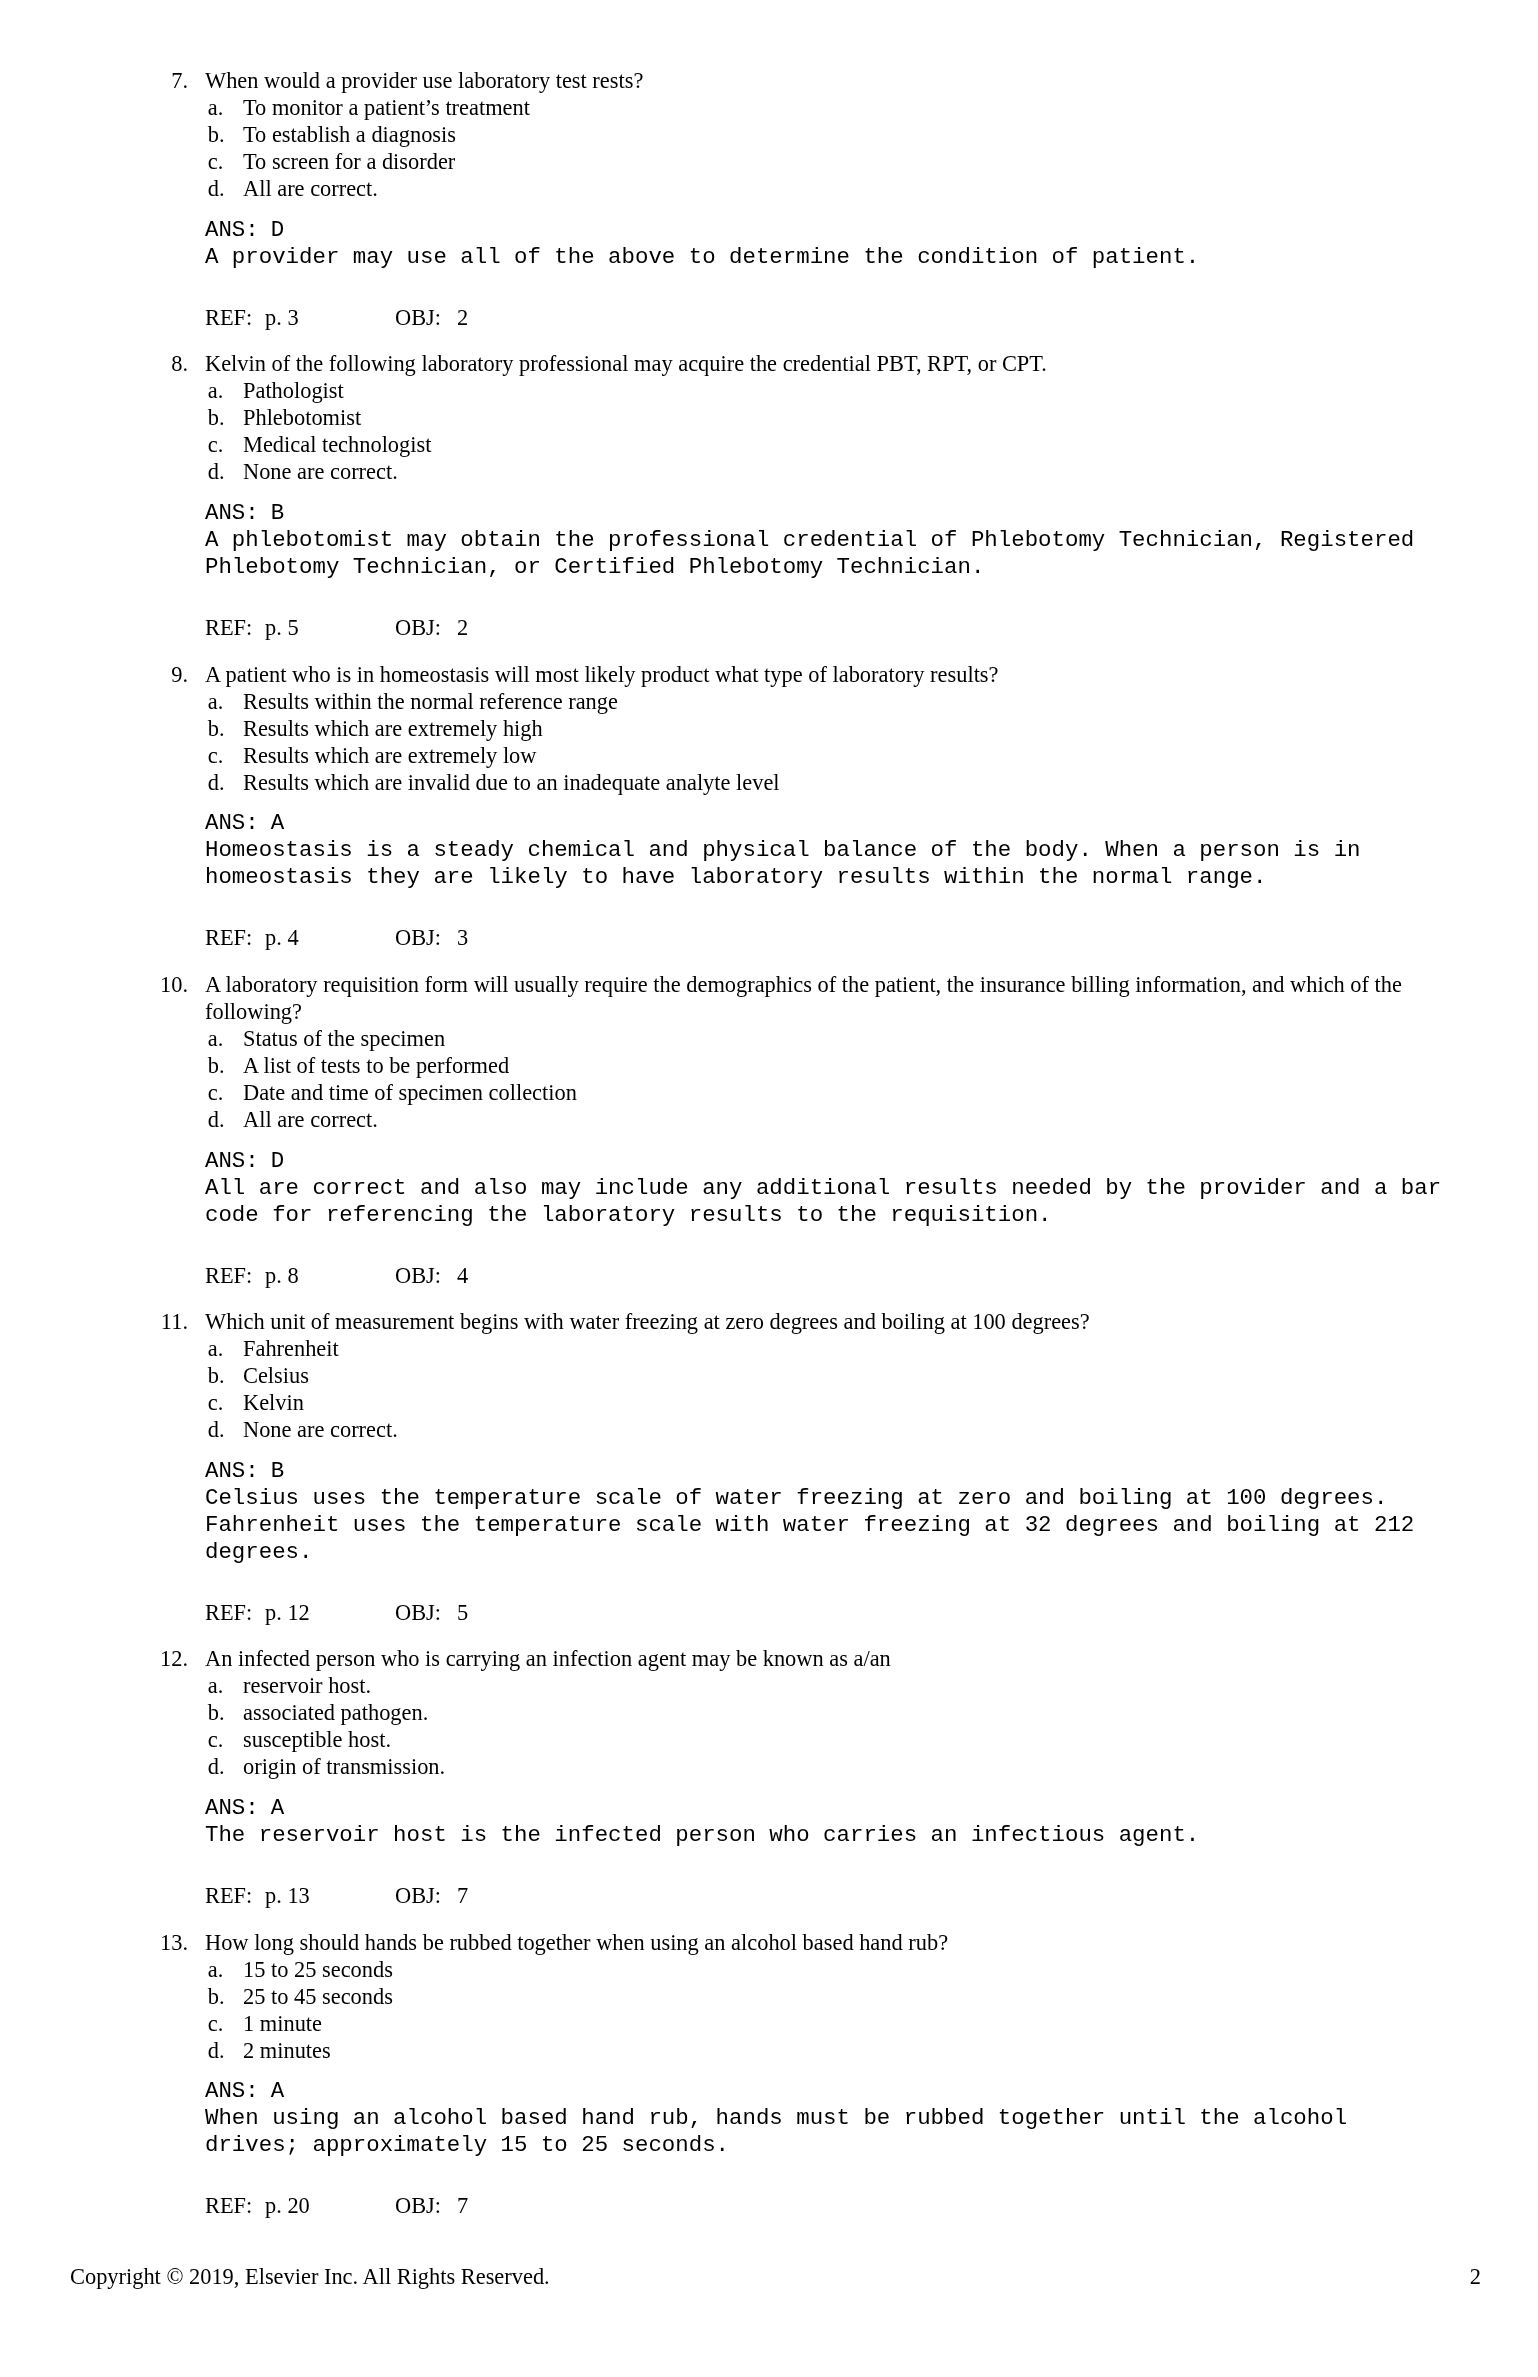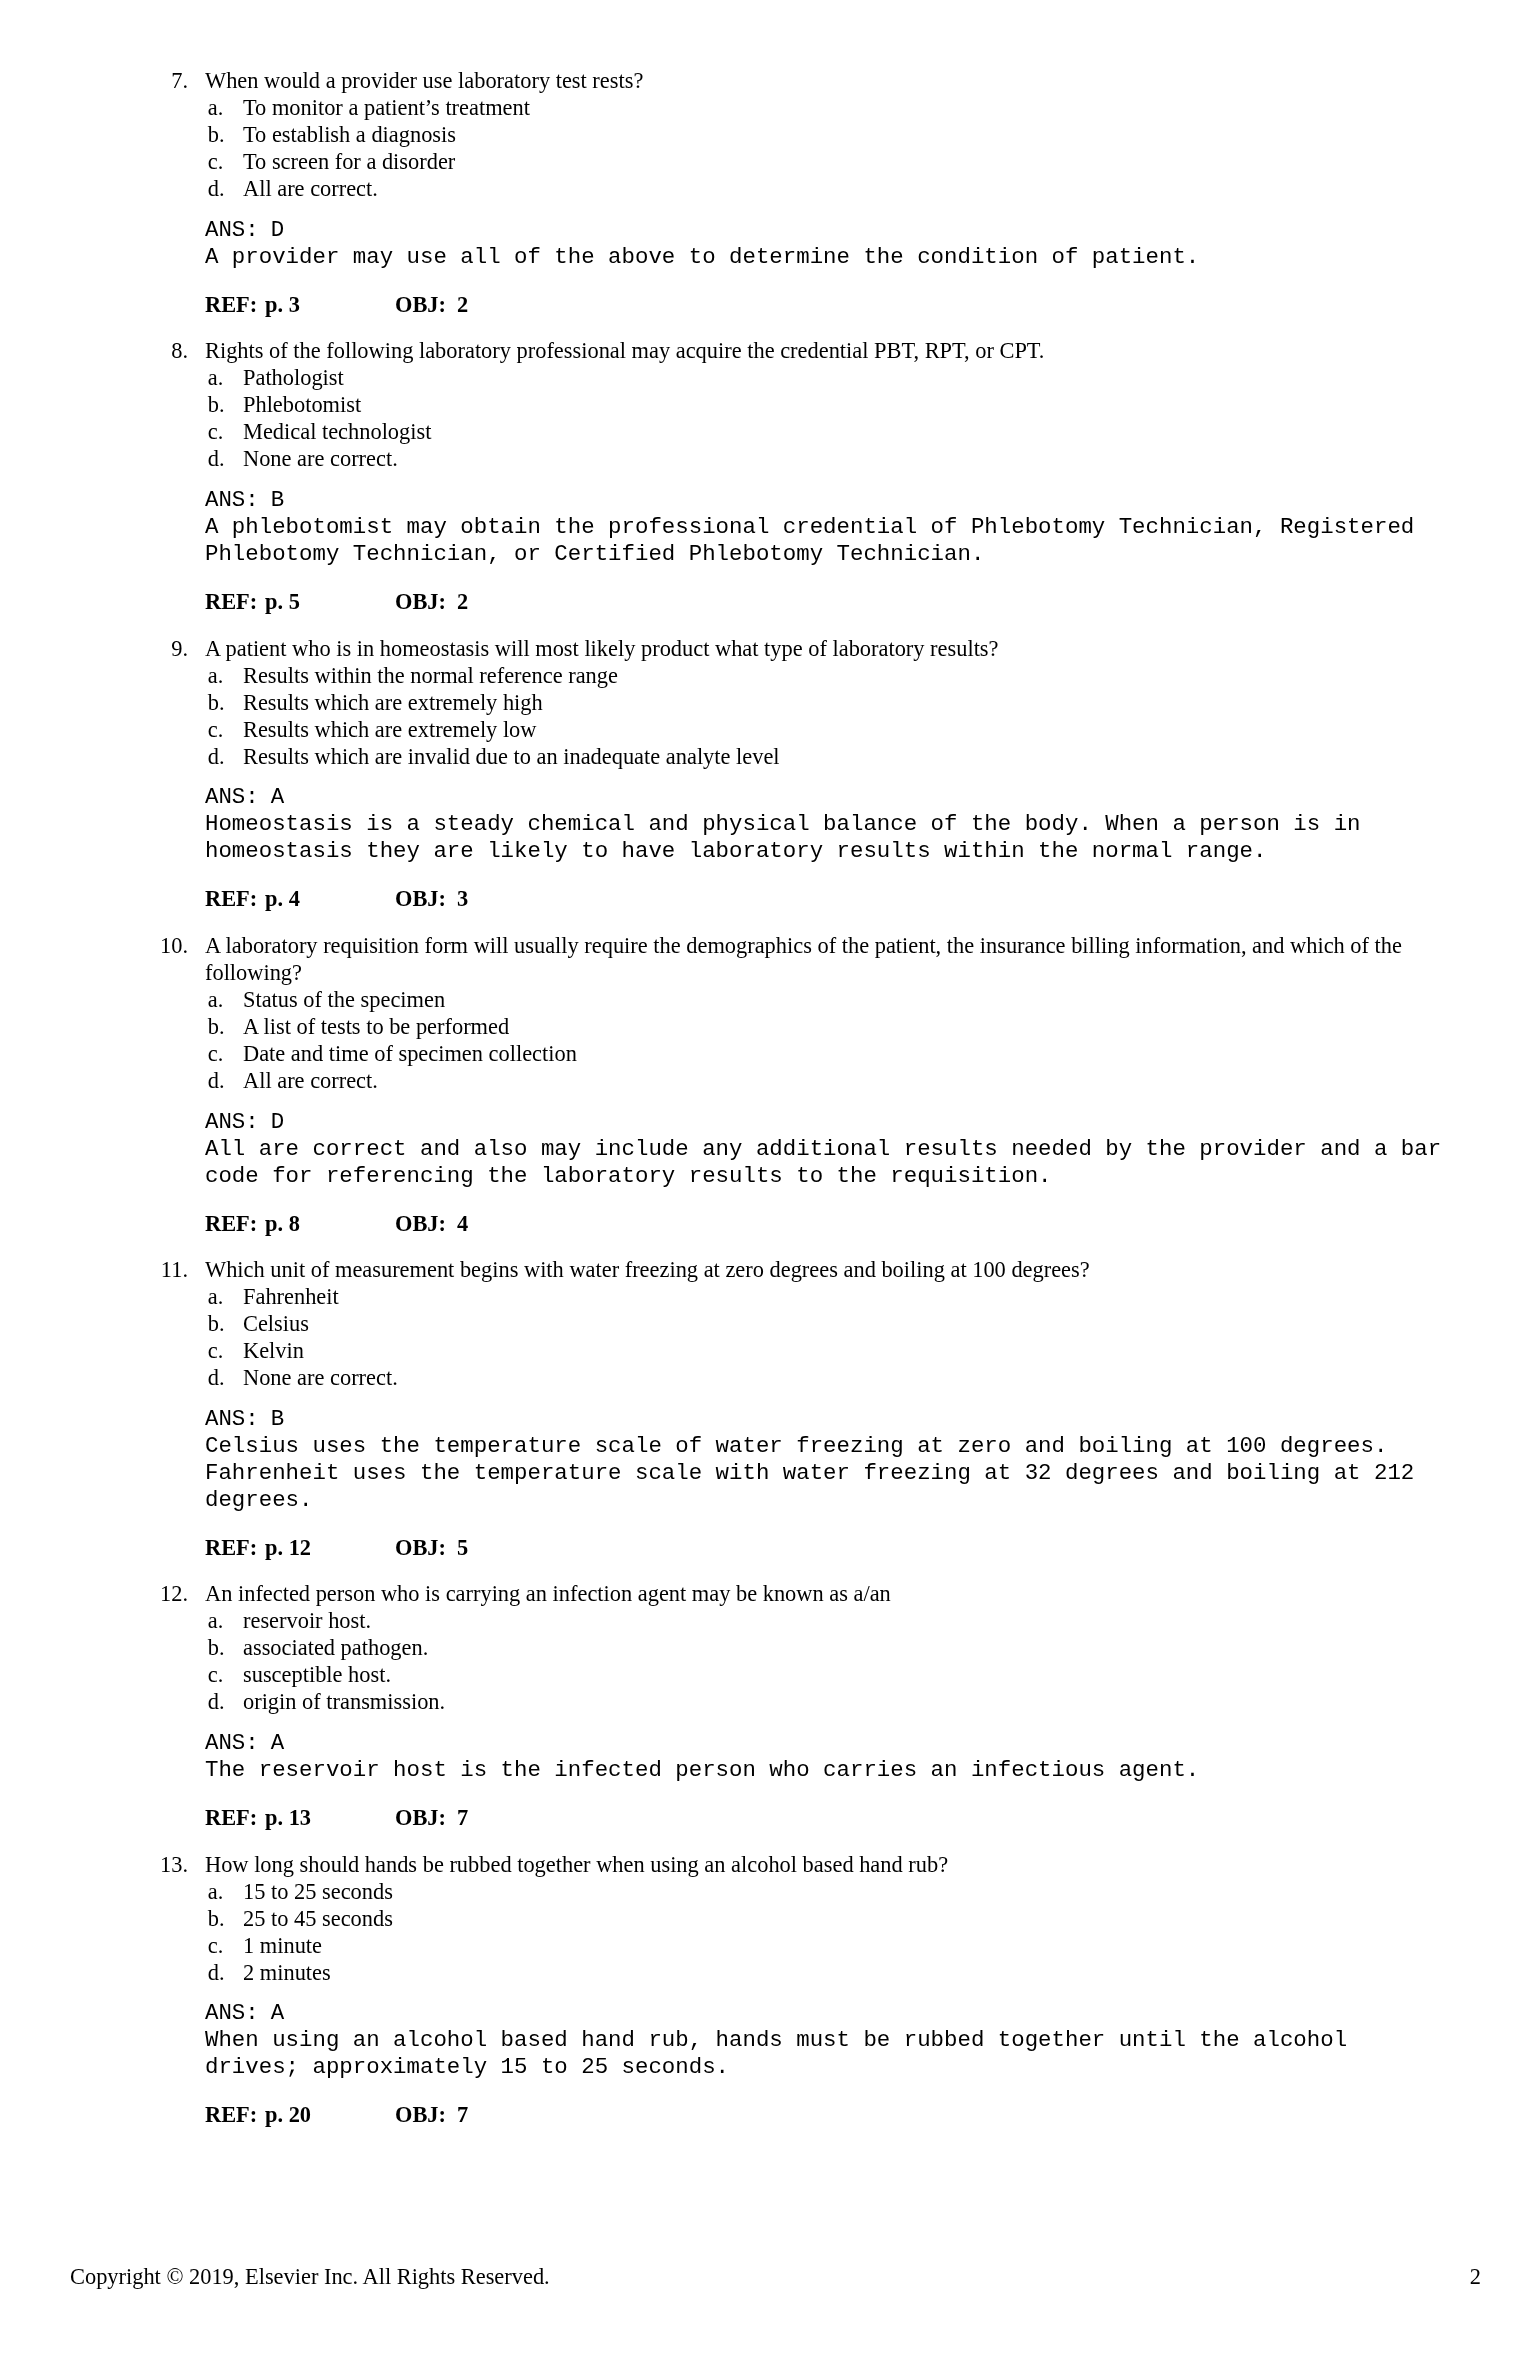--- a/index.html
+++ b/index.html
@@ -56,23 +56,22 @@
     top: 0;
   }
   .ans-block {
     margin-top: 14.7px;
     font-family: Liberation Mono, monospace;
   }
   .ans-letter {
     margin-left: 12px;
   }
   .ref-line {
-    margin-top: 20px;
+    margin-top: 33px;
     display: flex;
-    font-weight: bold;
   }
   .ref-label { width: 60px; }
   .ref-value { width: 130px; }
   .obj-label { width: 62px; }
   .footer {
     position: absolute;
     top: 2263px;
     left: 70px;
     right: 57px;
     display: flex;
@@ -119,21 +118,21 @@
         <span class="ref-label">REF:</span>
         <span class="ref-value">p. 3</span>
         <span class="obj-label">OBJ:</span>
         <span class="obj-value">2</span>
       </div>
     </section>
 
     <section class="question">
       <div class="q-head">
         <span class="qnum">8.</span>
-        <div class="qtext">Rights of the following laboratory professional may acquire the credential PBT, RPT, or CPT.</div>
+        <div class="qtext">Kelvin of the following laboratory professional may acquire the credential PBT, RPT, or CPT.</div>
       </div>
       <div class="choices">
         <div class="choice">
           <span class="choice-letter">a.</span>
           <span class="choice-text">Pathologist</span>
         </div>
         <div class="choice">
           <span class="choice-letter">b.</span>
           <span class="choice-text">Phlebotomist</span>
         </div>

